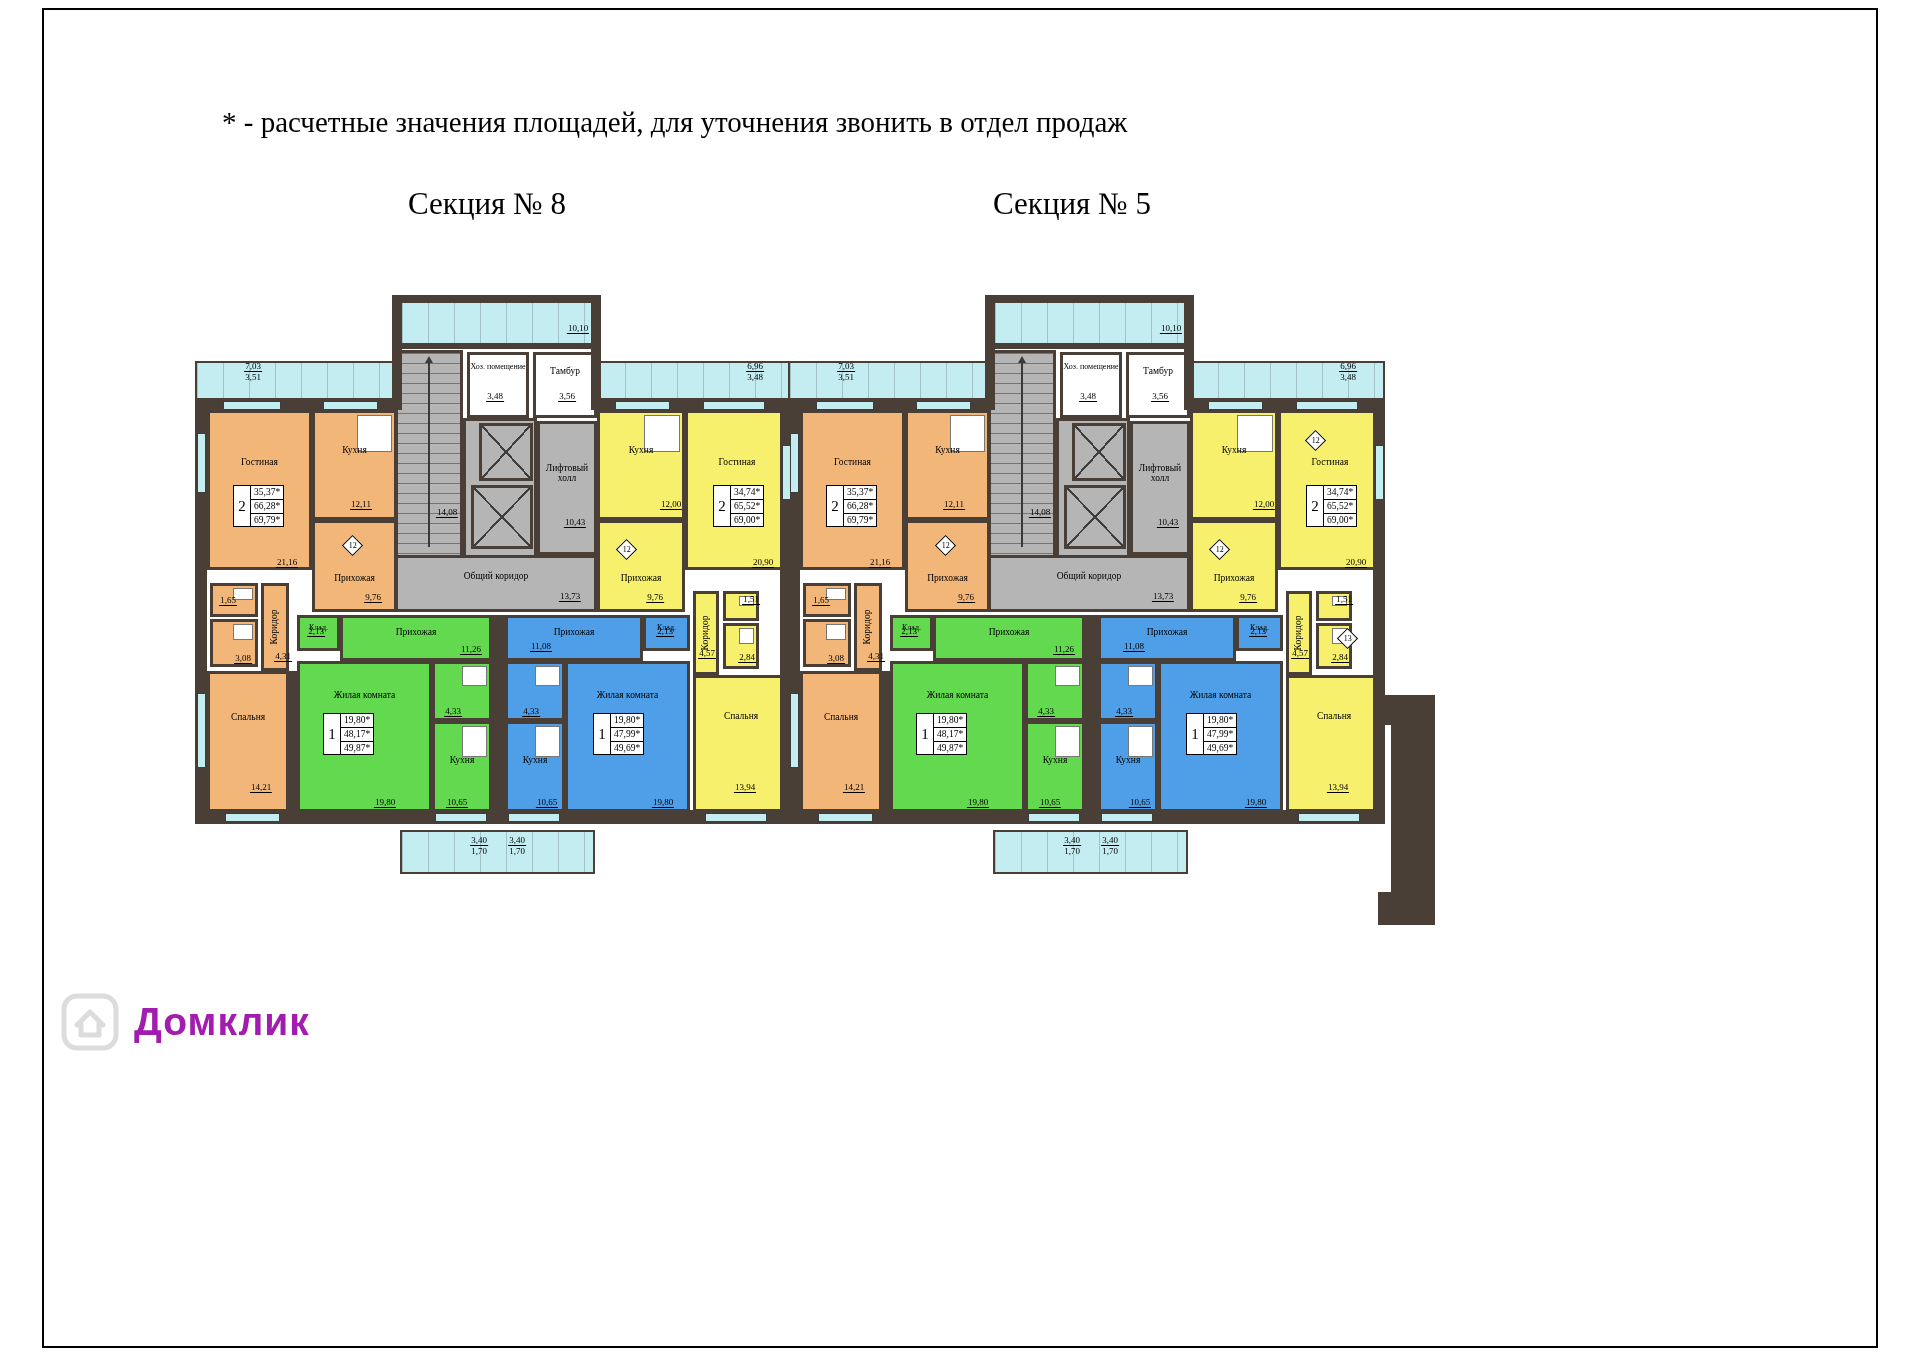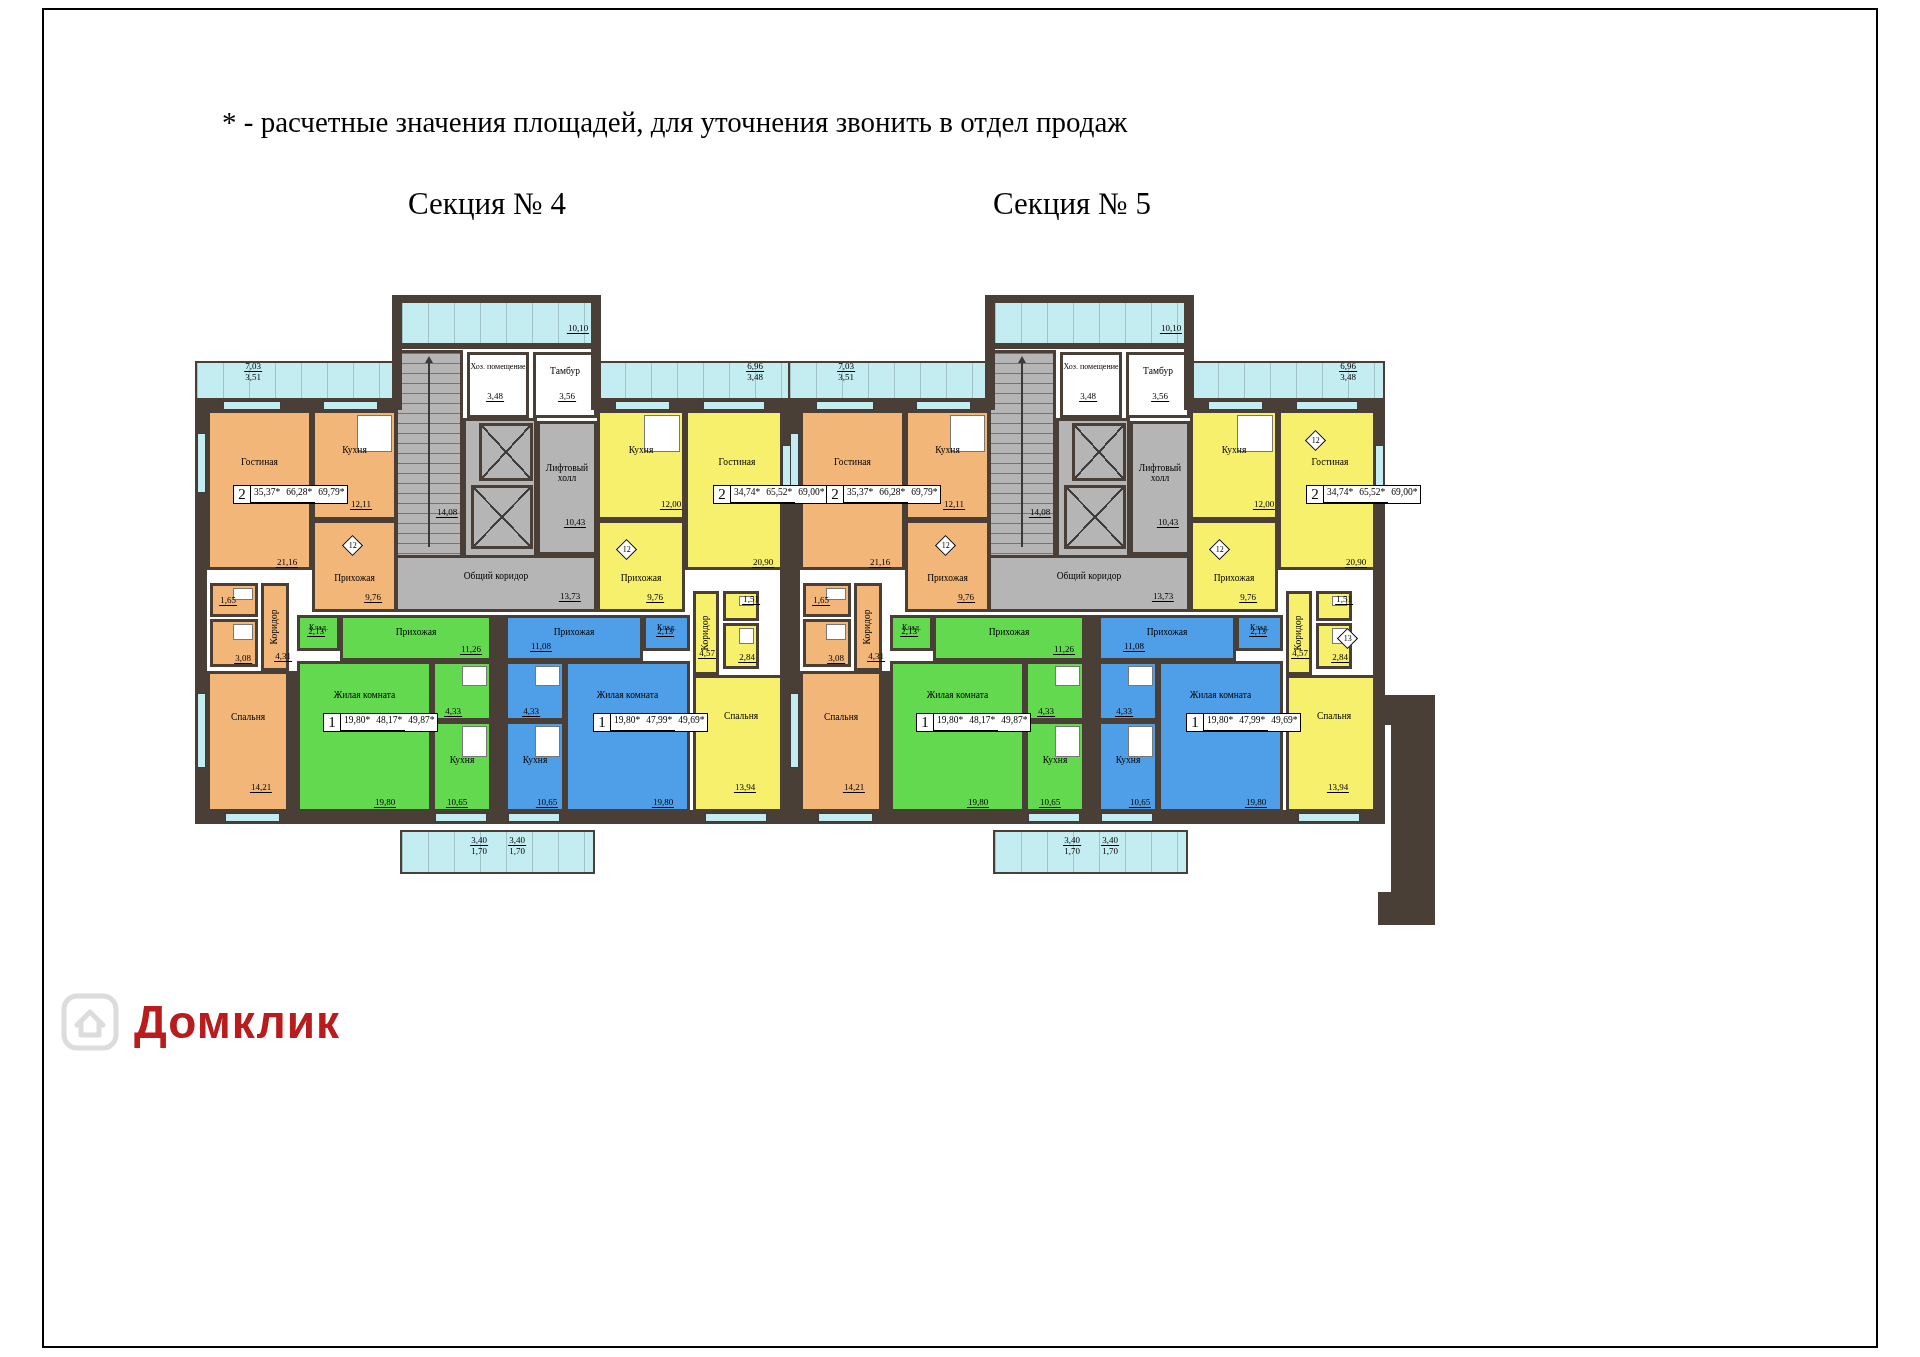--- a/index.html
+++ b/index.html
@@ -24,37 +24,37 @@
   .stairs::before{content:"";position:absolute;left:50%;top:3px;margin-left:-4px;border-left:4px solid transparent;
     border-right:4px solid transparent;border-bottom:7px solid #3a3a3a;}
   .elevator{background-image:
     linear-gradient(to top right,transparent calc(50% - 1px),#3e3e3e calc(50% - 1px),#3e3e3e calc(50% + 1px),transparent calc(50% + 1px)),
     linear-gradient(to bottom right,transparent calc(50% - 1px),#3e3e3e calc(50% - 1px),#3e3e3e calc(50% + 1px),transparent calc(50% + 1px));}
   .fixture{position:absolute;right:2px;top:2px;width:42%;height:34%;background:#fff;border:1px solid #777;}
   .dim{position:absolute;font-size:9px;line-height:1.15;text-align:center;transform:translateX(-50%);z-index:4;white-space:nowrap;}
   .dim .dim-top{border-bottom:1px solid #000;padding:0 1px;}
   .areabox{position:absolute;display:flex;background:#fff;border:1.5px solid #000;z-index:4;}
   .ab-num{width:16px;display:flex;align-items:center;justify-content:center;font-size:15px;border-right:1.5px solid #000;}
-  .ab-areas{display:flex;flex-direction:row;}
+  .ab-areas{display:flex;flex-direction:column;}
   .ab-a{font-size:9.5px;padding:0 3px;border-bottom:1px solid #000;line-height:1.35;}
   .ab-a:last-child{border-bottom:none;}
   .diamond{position:absolute;width:13px;height:13px;border:1px solid #000;background:#fff;
     transform:rotate(45deg);display:flex;align-items:center;justify-content:center;z-index:4;}
   .diamond span{transform:rotate(-45deg);font-size:8px;}
   #watermark{left:60px;top:992px;display:flex;align-items:center;gap:14px;}
-  #watermark .wm-text{font-family:"Liberation Sans",sans-serif;font-weight:bold;font-size:46px;color:#b91c1c;letter-spacing:1px;}
+  #watermark .wm-text{font-family:"Liberation Sans",sans-serif;font-weight:bold;font-size:39px;color:#a21caf;letter-spacing:1px;}
 </style>
 </head>
 <body>
 
 <div id="frame" class="abs"></div>
 
 <div id="note" class="abs">* -  расчетные значения площадей, для уточнения звонить в отдел продаж</div>
 
-<div id="sec-title-8" class="abs sec-title">Секция № 4</div>
+<div id="sec-title-8" class="abs sec-title">Секция № 8</div>
 <div id="sec-title-7" class="abs sec-title">Секция № 5</div>
 
 <div id="floor-plan" class="abs">
     <div class="section" style="left: 0px; width: 597px; height: 645px;">
       <div class="room c-cyan" style="left: 0px; top: 66px; width: 200px; height: 40px; background-color: rgb(196, 237, 242);"></div>
       <div class="room c-cyan" style="left: 402px; top: 66px; width: 195px; height: 40px; background-color: rgb(196, 237, 242);"></div>
       <div class="room c-cyan" style="left: 205px; top: 6px; width: 198px; height: 44px; background-color: rgb(196, 237, 242);"></div>
       <div class="room c-gray stairs" style="left: 200px; top: 55px; width: 68px; height: 208px; background-color: rgb(181, 181, 181);"></div>
       <div class="room c-white" style="left: 272px; top: 57px; width: 62px; height: 66px; background-color: rgb(255, 255, 255);">
         <div class="room-label" style="top: 8px; font-size: 8px;">Хоз. помещение</div>

